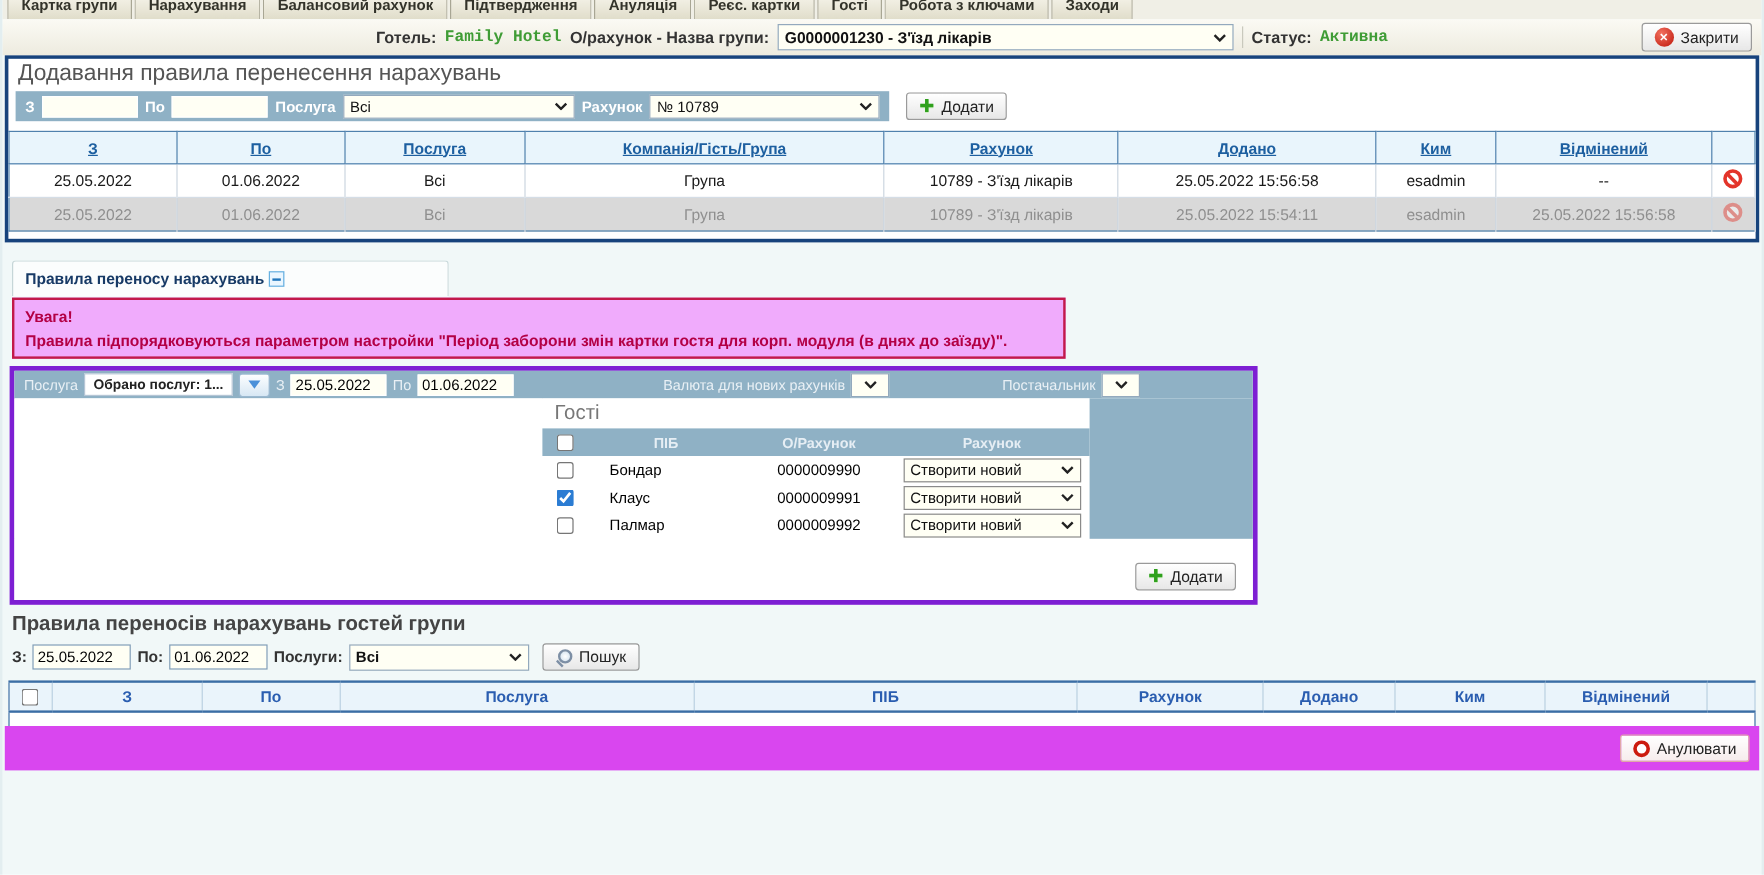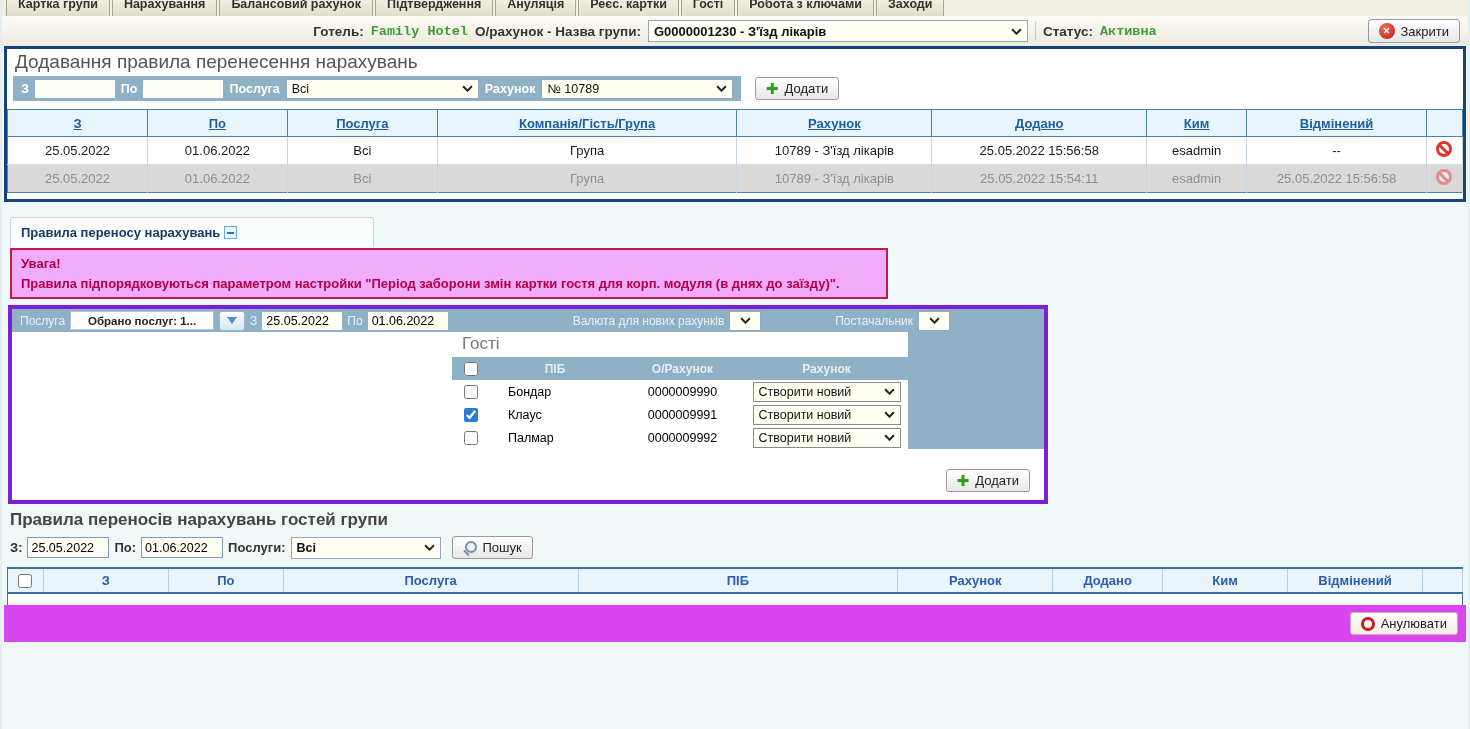--- a/index.html
+++ b/index.html
@@ -65,21 +65,21 @@
             border-radius:3px 3px 0 0; display:flex; align-items:center; gap:4px; padding-left:10px;
             font-size:13px; font-weight:bold; color:#173a66; cursor:pointer; }
   .warning { margin:1px 0 6px 8px; width:878px; border:2px solid #c21a4a; background:#f0abfc; padding:4px 9px;
              font-size:13px; font-weight:bold; color:#b30045; line-height:1.5; }
 
   
   .purple-panel { margin:4px 0 0 6px; width:1040px; border:4px solid #7d1fd3; background:#fff; }
   .purple-title { font-size:18px; font-weight:bold; color:#4a4a4a; padding:6px 10px 16px; }
   .purple-formbar { width:100%; height:23px; background:#8fb1c5; display:flex; align-items:center; padding:0 8px; gap:5px; }
   .fb-light { color:#e9f0f5; font-size:12px; white-space:nowrap; }
-  .multiselect { width:144px; height:19px; background:#fff; border:1px solid #b5c5d5; font-size:11.5px; font-weight:bold;
+  .multiselect { width:124px; height:19px; background:#fff; border:1px solid #b5c5d5; font-size:11.5px; font-weight:bold;
                  color:#222; display:flex; align-items:center; justify-content:center; cursor:pointer; }
   .ms-arrow { width:26px; height:20px; background:linear-gradient(#fdfeff,#d7e7f4); border:1px solid #9ab8d0;
               border-radius:3px; display:flex; align-items:center; justify-content:center; cursor:pointer; }
   .mini-select { width:32px; justify-content:center; background:#fffff4; }
   .ml-200 { margin-left:120px; }
   .ml-auto { margin-left:auto; }
   .mr-90 { margin-right:86px; }
 
   .guests-zone { display:flex; }
   .guests-left { width:440px; background:#fff; }

